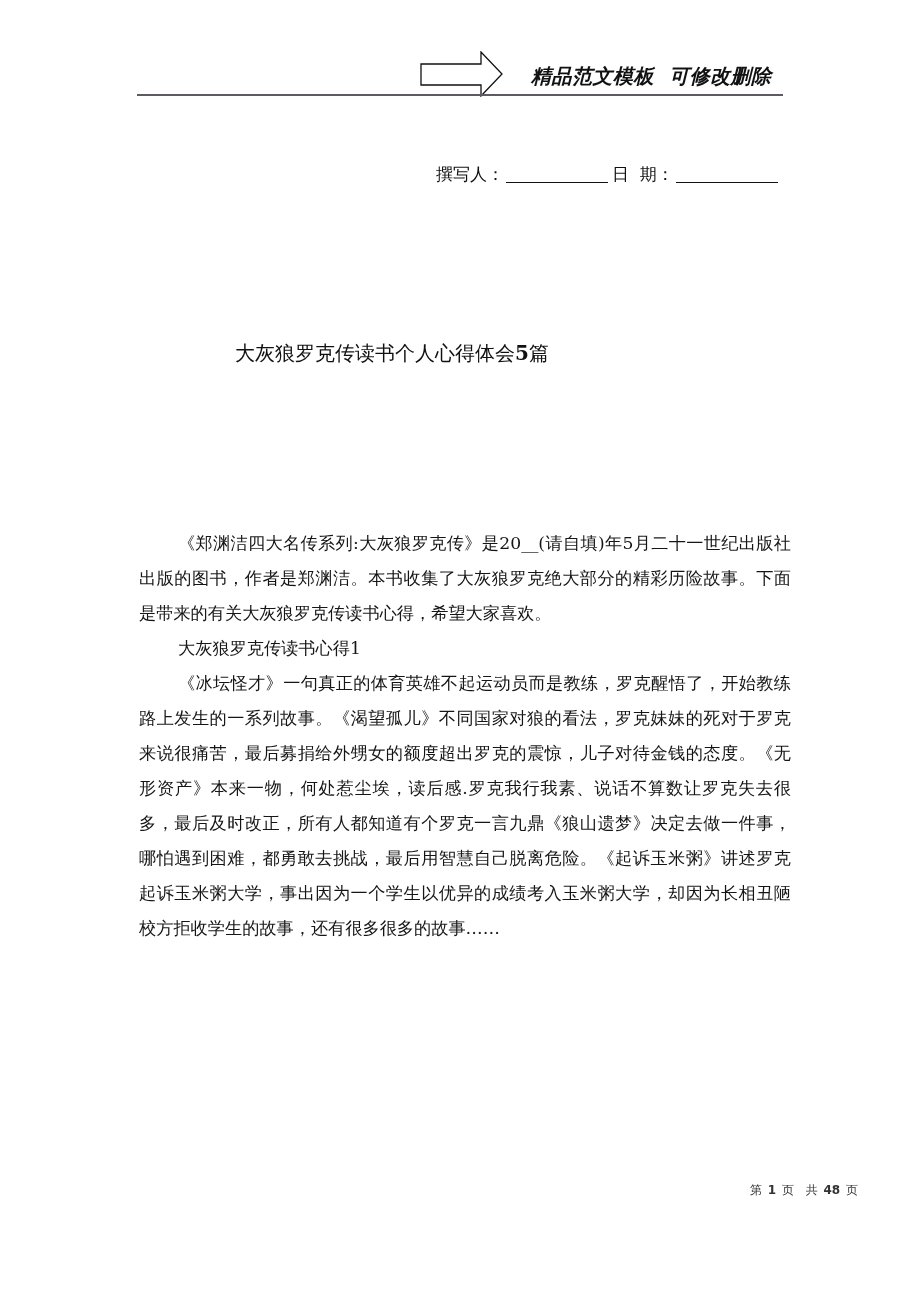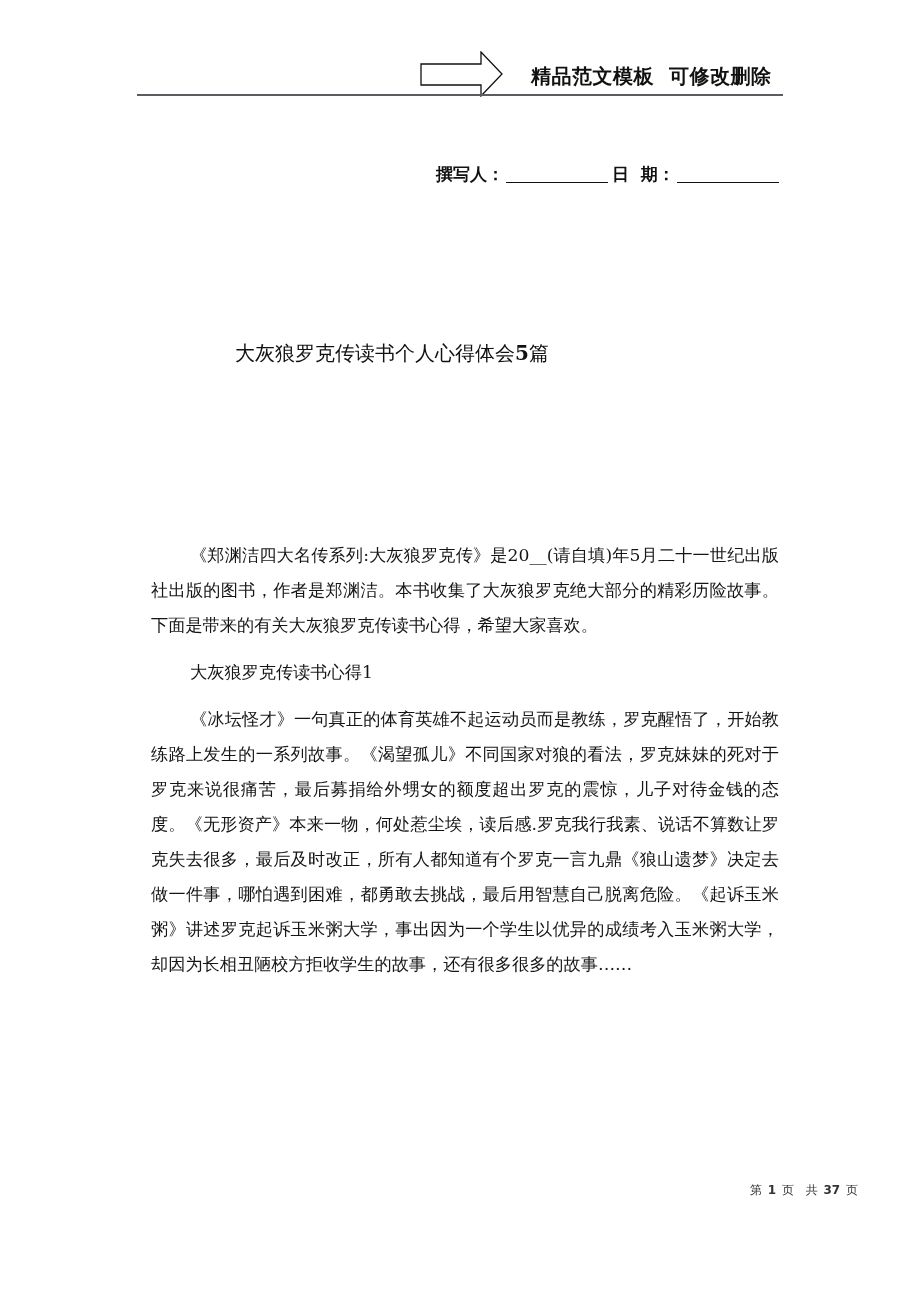--- a/index.html
+++ b/index.html
@@ -26,38 +26,39 @@
       position: absolute;
       left: 531px;
       top: 63px;
       font-family: "DejaVu Sans", "Liberation Sans", sans-serif;
       font-weight: bold;
       font-size: 20px;
       letter-spacing: 0.5px;
       color: #111;
       white-space: pre;
       line-height: 26px;
+      font-style: italic;
     }
     .header-rule {
       position: absolute;
       left: 137px;
       top: 94px;
       width: 646px;
       height: 2px;
       background: #5f5a62;
     }
     .author-line {
       position: absolute;
       left: 436px;
       top: 160px;
       height: 26px;
       display: flex;
       align-items: flex-end;
       font-family: "DejaVu Sans", "Liberation Sans", sans-serif;
-      font-weight: bold;
+      font-weight: normal;
       font-size: 17px;
       color: #111;
     }
     .blank-field {
       display: inline-block;
       width: 102px;
       height: 20px;
       border-bottom: 1.5px solid #111;
       margin: 0 2px 3px 2px;
     }
@@ -83,21 +84,21 @@
       position: absolute;
       left: 139px;
       top: 526px;
       width: 652px;
       font-size: 17.2px;
       line-height: 35px;
       color: #151515;
       text-align: justify;
     }
     .body-text p {
-      margin: 12px;
+      margin: 0;
       text-indent: 39px;
     }
     .page-footer {
       position: absolute;
       left: 750px;
       top: 1182px;
       font-family: "DejaVu Sans", "Liberation Sans", sans-serif;
       font-size: 12px;
       color: #333;
       white-space: pre;
@@ -124,13 +125,13 @@
 <div class="doc-title">
   <span>大灰狼罗克传读书个人心得体会</span><span class="num">5</span><span>篇</span>
 </div>
 
 <div class="body-text">
   <p>《郑渊洁四大名传系列:大灰狼罗克传》是20__(请自填)年5月二十一世纪出版社出版的图书，作者是郑渊洁。本书收集了大灰狼罗克绝大部分的精彩历险故事。下面是带来的有关大灰狼罗克传读书心得，希望大家喜欢。</p>
   <p>大灰狼罗克传读书心得1</p>
   <p>《冰坛怪才》一句真正的体育英雄不起运动员而是教练，罗克醒悟了，开始教练路上发生的一系列故事。《渴望孤儿》不同国家对狼的看法，罗克妹妹的死对于罗克来说很痛苦，最后募捐给外甥女的额度超出罗克的震惊，儿子对待金钱的态度。《无形资产》本来一物，何处惹尘埃，读后感.罗克我行我素、说话不算数让罗克失去很多，最后及时改正，所有人都知道有个罗克一言九鼎《狼山遗梦》决定去做一件事，哪怕遇到困难，都勇敢去挑战，最后用智慧自己脱离危险。《起诉玉米粥》讲述罗克起诉玉米粥大学，事出因为一个学生以优异的成绩考入玉米粥大学，却因为长相丑陋校方拒收学生的故事，还有很多很多的故事……</p>
 </div>
 
-<div class="page-footer"><span>第</span> <b>1</b> <span>页  共</span> <b>37</b> <span>页</span></div>
+<div class="page-footer"><span>第</span> <b>1</b> <span>页  共</span> <b>48</b> <span>页</span></div>
 
 </body></html>

